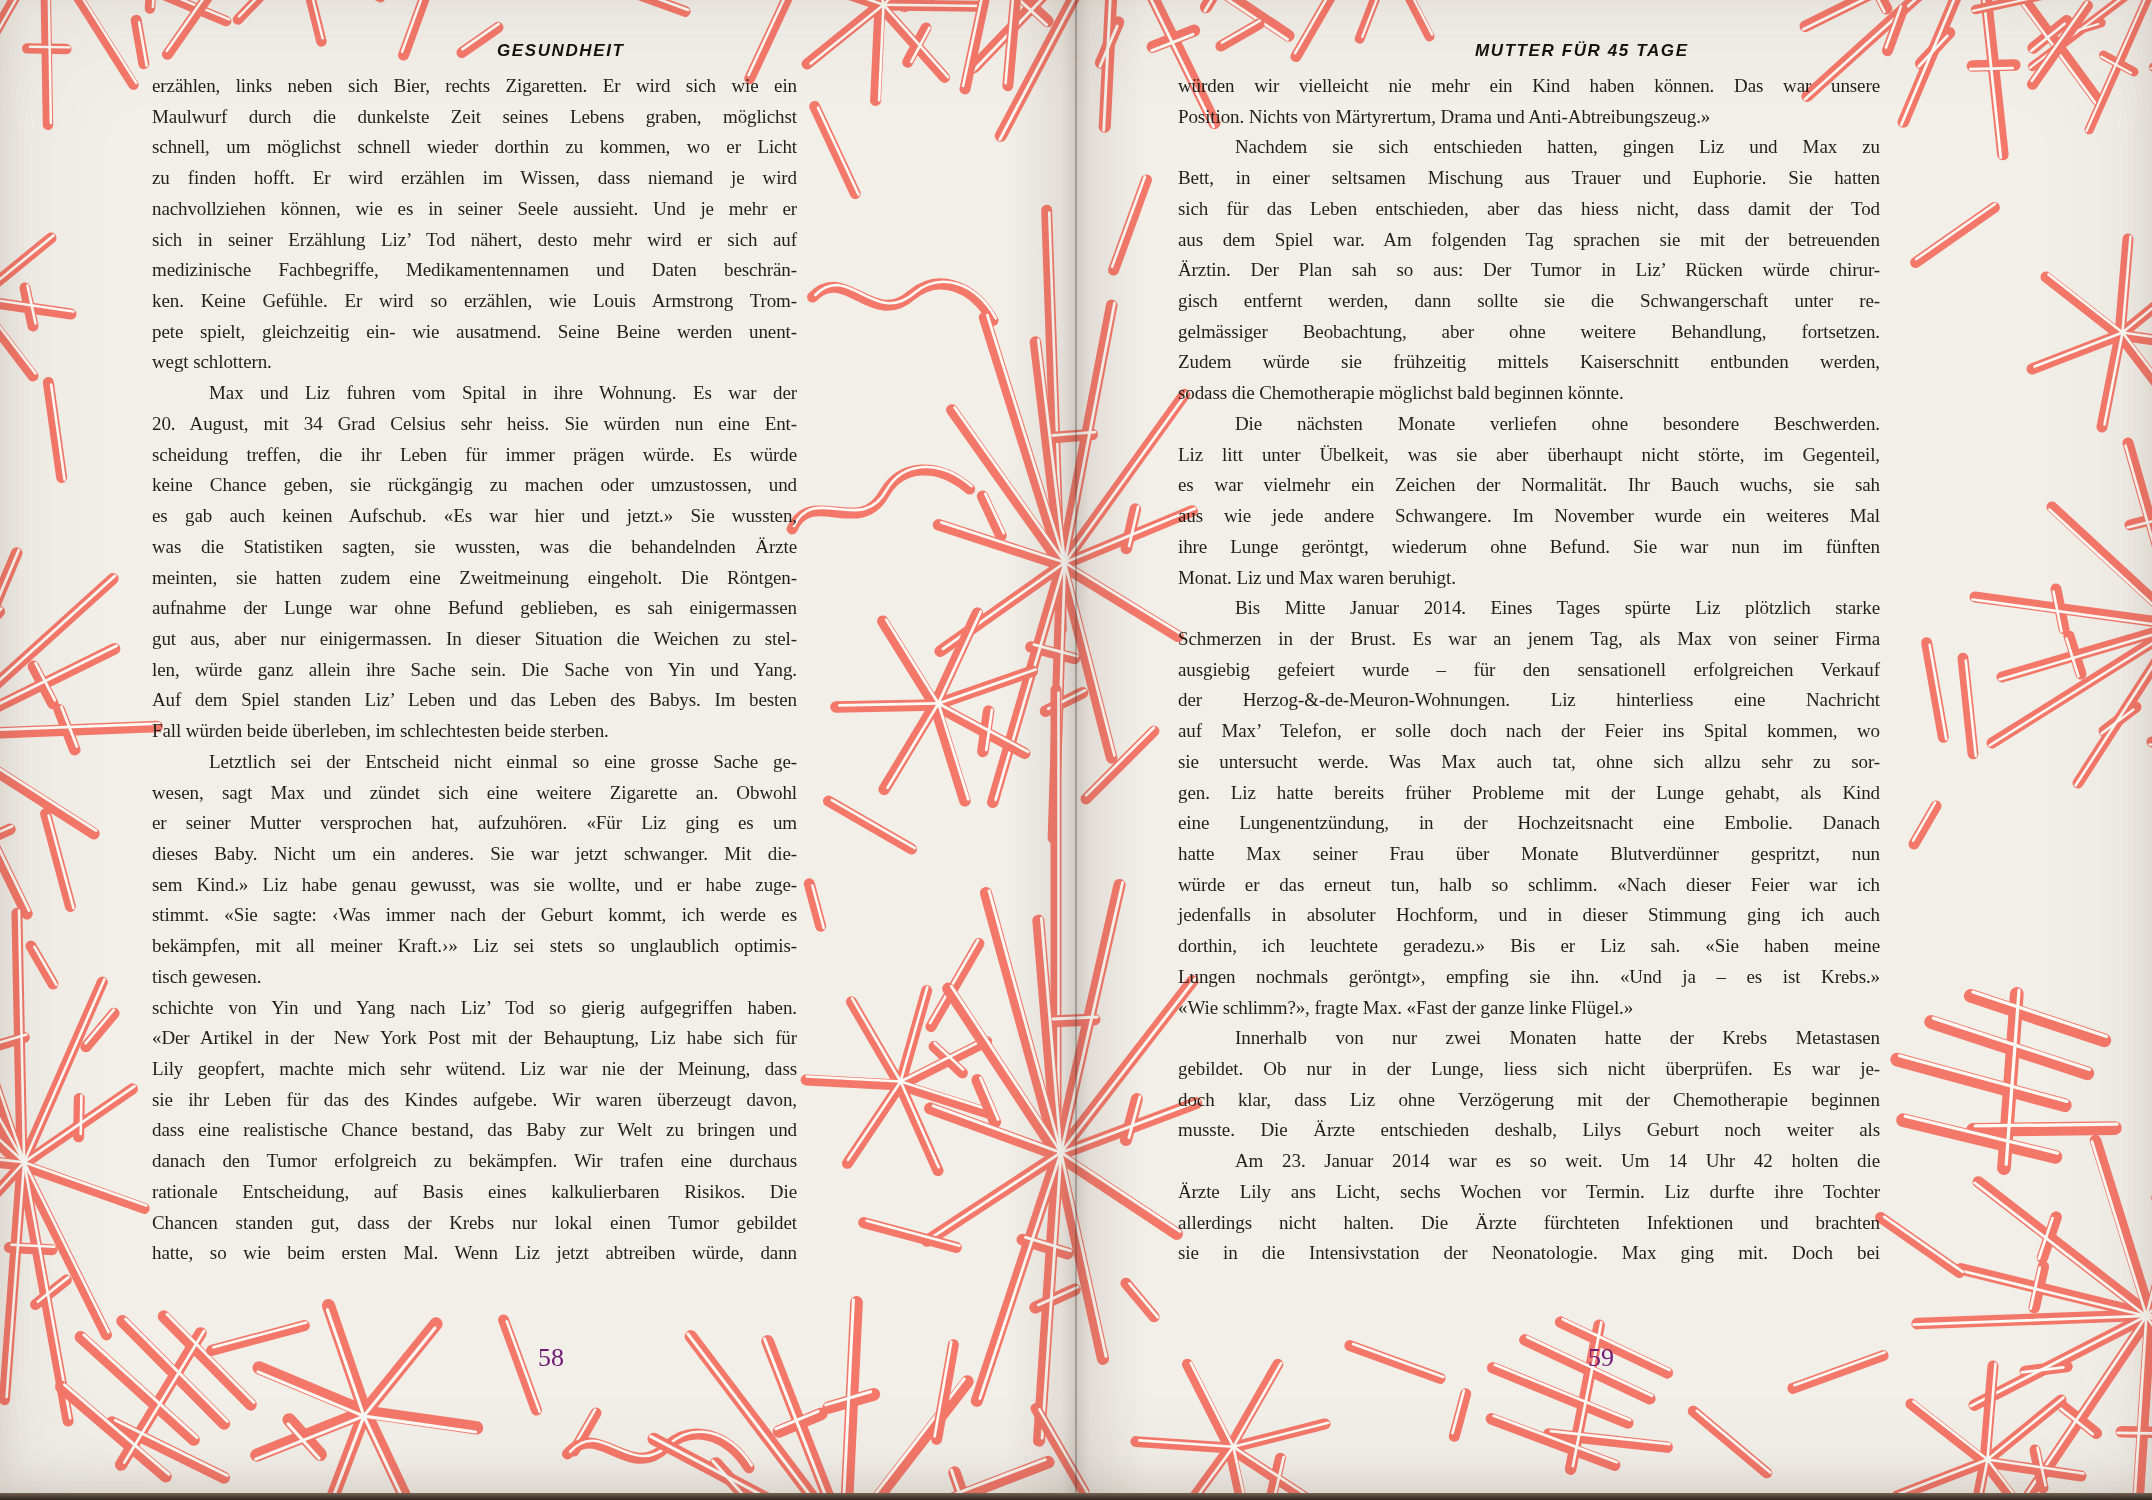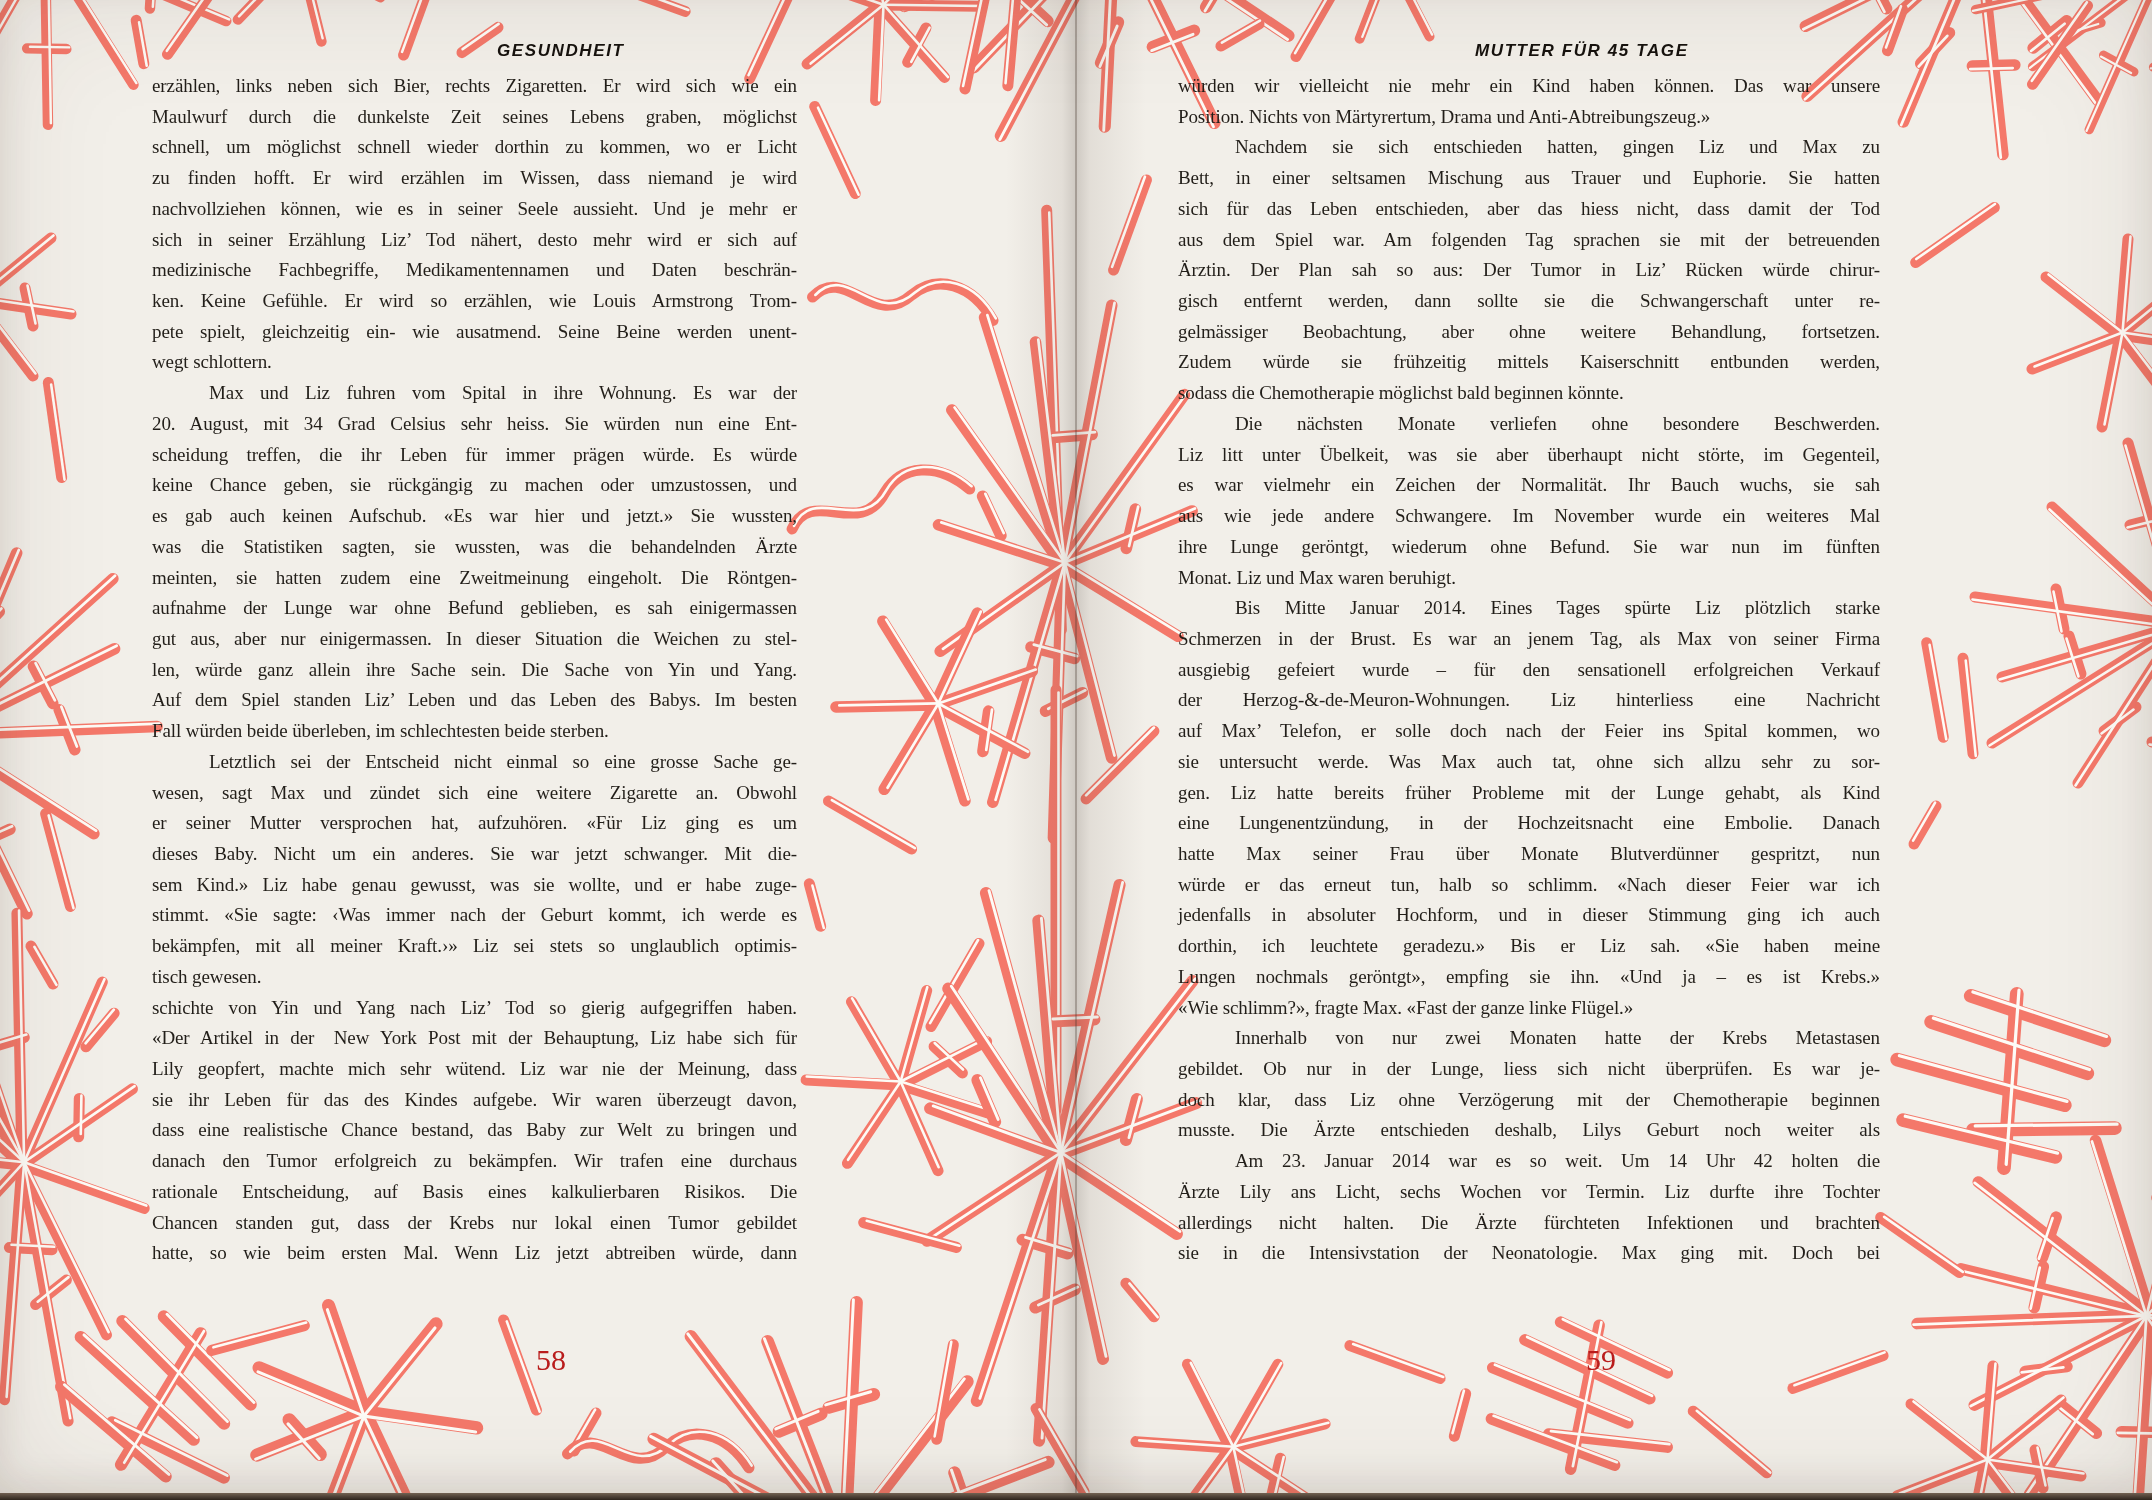--- a/index.html
+++ b/index.html
@@ -19,21 +19,21 @@
     font-weight:700;font-style:italic;font-size:17px;letter-spacing:1.6px;color:#16120e;white-space:nowrap;}
   .page-left .runhead{left:497px;}
   .page-right .runhead{left:399px;}
   .col{position:absolute;top:63px;font-size:19px;line-height:30.72px;letter-spacing:-0.1px;}
   .page-left .col{left:152px;width:645px;}
   .page-right .col{left:102px;width:702px;}
   .line{height:30.72px;text-align:justify;text-align-last:justify;}
   .line.e{text-align-last:left;}
   .line.p{text-indent:57px;}
   .it{margin-left:8px;}
-  .pagenum{position:absolute;top:1335px;width:60px;text-align:center;font-size:30px;color:#b91c1c;}
+  .pagenum{position:absolute;top:1335px;width:60px;text-align:center;font-size:26px;color:#701a75;}
   .page-left .pagenum{left:521px;}
   .page-right .pagenum{left:495px;font-family:Liberation Serif, serif;}
   .book-edge{position:absolute;left:0;bottom:0;width:100%;height:7px;z-index:4;
     background:linear-gradient(180deg,#7a6a5c,#2b241e);}
 </style>
 </head>
 <body>
 
 <div class="spread">
 

